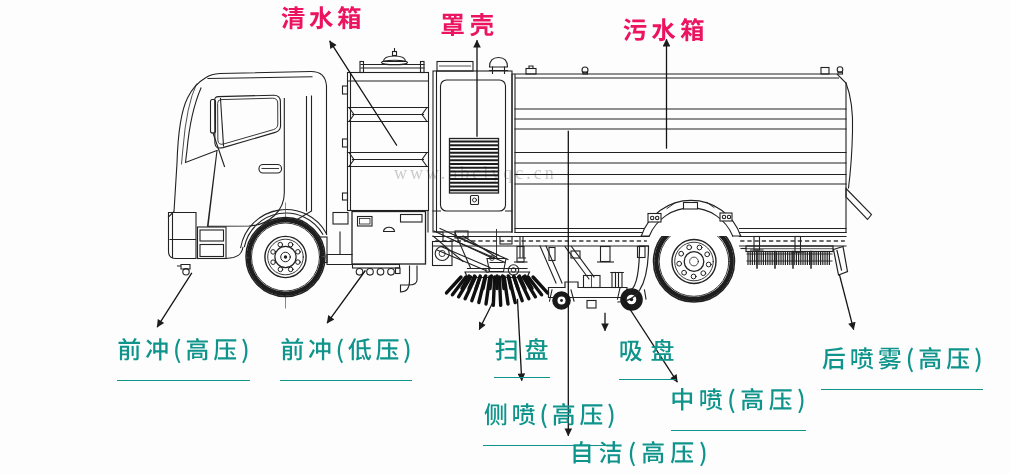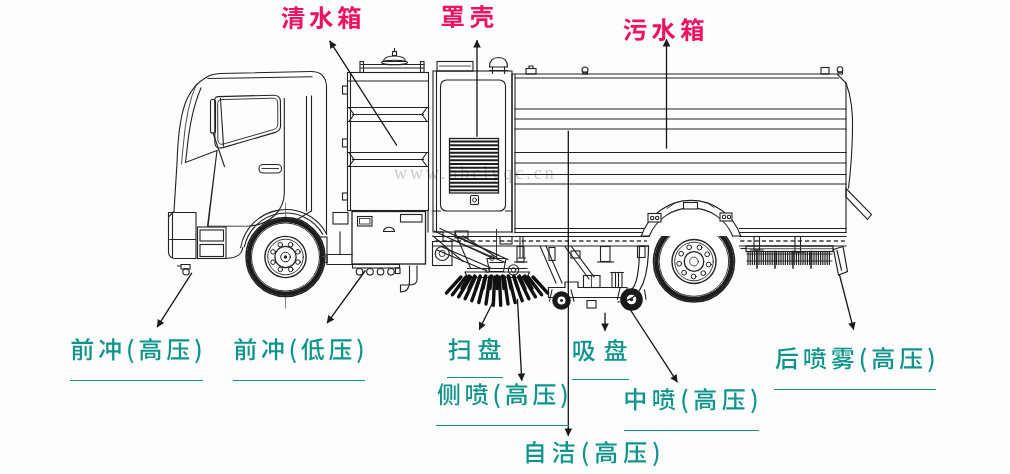--- a/index.html
+++ b/index.html
@@ -5,21 +5,21 @@
   html,body{margin:0;padding:0;background:#fff;}
   .stage{position:relative;width:1010px;height:474px;background:#fdfdfd;overflow:hidden;
          font-family:"Liberation Sans",sans-serif;}
   .watermark{position:absolute;left:394px;top:163px;font-family:"Liberation Serif",serif;
              font-size:18px;letter-spacing:3px;color:#cbcbcb;z-index:1;white-space:nowrap;}
   svg.drawing-layer{z-index:2;}
   .lbl{position:absolute;z-index:3;}
   .lbl .glyphs{display:block;}
   .lbl.top .glyphs path{fill:#ec1460;}
   .lbl.bottom .glyphs path{fill:#0f948c;}
-  .lbl.bottom{border-bottom:1.4px solid #0f948c;padding-bottom:16px;}
+  .lbl.bottom{border-bottom:1.4px solid #0f948c;padding-bottom:16px;margin-left:47px;}
   .lbl-text{position:absolute;left:0;top:0;color:transparent;font-size:30px;white-space:nowrap;
             letter-spacing:2px;line-height:1;}
 </style>
 </head>
 <body>
 
 <div class="stage">
   <div class="watermark">www.hbclyqc.cn</div>
   <svg class="drawing-layer" width="1010" height="474" viewBox="0 0 1010 474" style="position:absolute;left:0;top:0">
 <defs>
@@ -345,21 +345,21 @@
           <line x1="839.5" y1="275" x2="853.5" y2="329" marker-end="url(#ah)"></line>
         </g>
 </g>
 </svg>
   <div class="lbl top" style="left:280px;top:4.5px;width:83px">
       <svg class="glyphs" width="82" height="25" viewBox="0 0 82 25">
         <path transform="translate(0.88,22.00)" d="M10.9 -6.7H19.4V-4.7H10.9ZM7.9 -19.1H22.5V-17.0H7.9ZM8.6 -16.1H21.8V-14.1H8.6ZM7.0 -13.0H23.6V-10.9H7.0ZM10.9 -3.5H19.4V-1.5H10.9ZM8.8 -10.0H19.3V-7.8H11.5V2.2H8.8ZM18.8 -10.0H21.6V-0.6Q21.6 0.3 21.4 0.9Q21.2 1.5 20.5 1.8Q19.8 2.1 18.9 2.1Q18.0 2.2 16.7 2.2Q16.6 1.6 16.4 0.9Q16.2 0.2 15.9 -0.3Q16.6 -0.3 17.4 -0.3Q18.2 -0.3 18.4 -0.3Q18.6 -0.3 18.7 -0.4Q18.8 -0.4 18.8 -0.7ZM13.7 -20.8H16.6V-12.4H13.7ZM1.8 -18.3 3.5 -20.3Q4.2 -20.0 4.9 -19.6Q5.7 -19.1 6.4 -18.7Q7.0 -18.2 7.5 -17.8L5.7 -15.5Q5.3 -16.0 4.6 -16.4Q3.9 -16.9 3.2 -17.4Q2.4 -17.9 1.8 -18.3ZM0.6 -12.0 2.3 -14.1Q3.0 -13.7 3.8 -13.3Q4.6 -12.8 5.3 -12.4Q6.1 -11.9 6.6 -11.5L4.8 -9.1Q4.4 -9.6 3.7 -10.1Q2.9 -10.6 2.1 -11.1Q1.3 -11.6 0.6 -12.0ZM1.4 -0.0Q2.0 -1.0 2.6 -2.2Q3.2 -3.5 3.8 -5.0Q4.5 -6.4 5.0 -7.8L7.4 -6.1Q6.9 -4.8 6.4 -3.5Q5.8 -2.1 5.3 -0.8Q4.7 0.5 4.1 1.7ZM29.5 -14.8H36.2V-11.8H29.5ZM38.9 -20.8H42.0V-1.5Q42.0 -0.3 41.7 0.4Q41.4 1.2 40.7 1.6Q40.0 1.9 38.9 2.1Q37.8 2.2 36.3 2.2Q36.2 1.8 36.0 1.2Q35.9 0.6 35.6 -0.0Q35.4 -0.6 35.2 -1.1Q36.2 -1.0 37.1 -1.0Q38.0 -1.0 38.3 -1.0Q38.6 -1.0 38.7 -1.1Q38.9 -1.2 38.9 -1.6ZM35.1 -14.8H35.7L36.2 -14.9L38.2 -14.2Q37.7 -10.9 36.6 -8.1Q35.6 -5.4 34.1 -3.3Q32.7 -1.3 31.0 0.0Q30.8 -0.3 30.3 -0.8Q29.9 -1.2 29.4 -1.6Q29.0 -2.0 28.6 -2.2Q30.3 -3.4 31.6 -5.1Q32.9 -6.9 33.8 -9.2Q34.7 -11.5 35.1 -14.2ZM41.8 -15.4Q42.5 -13.3 43.5 -11.4Q44.5 -9.5 45.8 -7.9Q47.1 -6.3 48.7 -5.0Q50.3 -3.7 52.2 -2.8Q51.8 -2.5 51.4 -2.0Q51.0 -1.6 50.6 -1.0Q50.2 -0.5 50.0 -0.1Q48.0 -1.1 46.4 -2.6Q44.8 -4.2 43.5 -6.1Q42.2 -8.0 41.2 -10.2Q40.3 -12.4 39.5 -14.8ZM47.7 -16.5 50.4 -14.6Q49.4 -13.6 48.4 -12.6Q47.3 -11.6 46.2 -10.6Q45.2 -9.7 44.3 -9.0L42.2 -10.6Q43.1 -11.4 44.1 -12.4Q45.1 -13.4 46.1 -14.5Q47.0 -15.5 47.7 -16.5ZM68.3 -12.8H78.9V2.0H75.9V-10.2H71.2V2.1H68.3ZM57.6 -11.3H67.7V-8.7H57.6ZM69.7 -8.7H77.3V-6.6H69.7ZM69.7 -5.0H77.3V-2.8H69.7ZM69.7 -1.2H77.3V1.2H69.7ZM61.6 -13.7H64.4V2.2H61.6ZM63.9 -8.5Q64.3 -8.3 64.9 -7.8Q65.5 -7.3 66.1 -6.6Q66.8 -6.0 67.4 -5.5Q67.9 -5.0 68.2 -4.7L66.3 -2.5Q66.0 -3.0 65.5 -3.6Q65.0 -4.2 64.4 -4.9Q63.9 -5.6 63.3 -6.2Q62.8 -6.8 62.4 -7.3ZM60.4 -18.7H68.1V-16.2H60.4ZM70.3 -18.7H79.6V-16.2H70.3ZM60.5 -21.0 63.3 -20.3Q62.8 -18.9 62.2 -17.6Q61.5 -16.3 60.7 -15.1Q60.0 -13.9 59.2 -13.1Q58.9 -13.3 58.5 -13.6Q58.0 -13.9 57.6 -14.2Q57.1 -14.5 56.7 -14.7Q57.9 -15.8 58.9 -17.5Q59.9 -19.2 60.5 -21.0ZM70.4 -21.0 73.3 -20.3Q72.6 -18.2 71.5 -16.4Q70.4 -14.5 69.1 -13.3Q68.8 -13.5 68.4 -13.8Q67.9 -14.1 67.5 -14.4Q67.0 -14.7 66.6 -14.9Q67.9 -16.0 68.9 -17.6Q69.9 -19.3 70.4 -21.0ZM61.3 -16.8 63.6 -17.8Q64.2 -17.0 64.7 -16.1Q65.2 -15.1 65.5 -14.4L63.0 -13.2Q62.8 -13.9 62.3 -14.9Q61.8 -16.0 61.3 -16.8ZM71.9 -16.7 74.2 -17.6Q74.9 -16.9 75.6 -15.9Q76.2 -14.9 76.6 -14.2L74.0 -13.2Q73.8 -13.9 73.2 -14.9Q72.5 -15.9 71.9 -16.7ZM61.5 -9.8 63.6 -8.6Q63.1 -7.2 62.2 -5.6Q61.4 -4.1 60.4 -2.7Q59.4 -1.4 58.4 -0.4Q58.1 -0.9 57.6 -1.6Q57.1 -2.3 56.7 -2.7Q57.6 -3.5 58.5 -4.6Q59.5 -5.8 60.2 -7.2Q61.0 -8.5 61.5 -9.8Z"></path>
       </svg>
       <span class="lbl-text">清水箱</span>
     </div>
-    <div class="lbl top" style="left:440px;top:4px;width:56px">
+    <div class="lbl top" style="left:440px;top:12px;width:56px">
       <svg class="glyphs" width="55" height="25" viewBox="0 0 55 25">
         <path transform="translate(0.32,21.86)" d="M16.2 -17.9V-16.4H19.1V-17.9ZM10.8 -17.9V-16.4H13.6V-17.9ZM5.3 -17.9V-16.4H8.1V-17.9ZM2.5 -20.0H22.1V-14.3H2.5ZM6.3 -6.0V-5.0H18.0V-6.0ZM6.3 -8.7V-7.8H18.0V-8.7ZM3.5 -10.6H21.0V-3.1H3.5ZM11.7 -13.4H21.9V-11.5H11.7ZM1.2 -2.2H23.4V0.1H1.2ZM10.4 -15.0H13.4V-9.6H10.4ZM10.7 -4.6H13.7V2.2H10.7ZM30.7 -18.9H52.5V-16.3H30.7ZM32.8 -14.9H50.3V-12.4H32.8ZM30.9 -11.2H52.2V-6.0H49.3V-8.7H33.6V-6.0H30.9ZM40.0 -20.9H43.0V-14.4H40.0ZM36.1 -7.5H39.0V-4.6Q39.0 -3.5 38.7 -2.5Q38.4 -1.4 37.5 -0.5Q36.7 0.4 35.1 1.2Q33.6 1.9 31.2 2.4Q31.1 2.1 30.9 1.5Q30.6 1.0 30.3 0.6Q30.0 0.1 29.8 -0.2Q31.9 -0.6 33.2 -1.1Q34.4 -1.6 35.1 -2.1Q35.7 -2.7 35.9 -3.4Q36.1 -4.0 36.1 -4.7ZM36.6 -7.5H45.9V-4.9H36.6ZM44.2 -7.5H47.1V-1.5Q47.1 -0.9 47.2 -0.7Q47.4 -0.6 47.9 -0.6Q48.0 -0.6 48.2 -0.6Q48.5 -0.6 48.8 -0.6Q49.1 -0.6 49.4 -0.6Q49.7 -0.6 49.8 -0.6Q50.1 -0.6 50.3 -0.8Q50.4 -1.0 50.5 -1.5Q50.6 -2.0 50.6 -3.1Q50.9 -2.9 51.4 -2.7Q51.8 -2.5 52.3 -2.3Q52.8 -2.1 53.2 -2.0Q53.0 -0.5 52.7 0.4Q52.4 1.3 51.7 1.7Q51.1 2.0 50.1 2.0Q49.9 2.0 49.5 2.0Q49.1 2.0 48.7 2.0Q48.3 2.0 48.0 2.0Q47.6 2.0 47.4 2.0Q46.2 2.0 45.4 1.7Q44.7 1.4 44.5 0.7Q44.2 -0.1 44.2 -1.4Z"></path>
       </svg>
       <span class="lbl-text">罩壳</span>
     </div>
     <div class="lbl top" style="left:622px;top:17px;width:84px">
       <svg class="glyphs" width="83" height="25" viewBox="0 0 83 25">
         <path transform="translate(0.64,22.00)" d="M8.0 -14.0H23.7V-11.2H8.0ZM9.6 -19.6H22.1V-16.8H9.6ZM12.0 -8.2H20.1V-5.4H12.0ZM11.4 -12.3H14.4Q14.1 -11.1 13.9 -9.9Q13.6 -8.6 13.4 -7.5Q13.1 -6.3 12.8 -5.4H9.8Q10.1 -6.3 10.4 -7.5Q10.7 -8.7 10.9 -9.9Q11.2 -11.2 11.4 -12.3ZM19.2 -8.2H22.2Q22.2 -8.2 22.2 -7.9Q22.2 -7.7 22.2 -7.4Q22.2 -7.2 22.2 -7.0Q22.0 -4.7 21.8 -3.1Q21.6 -1.6 21.3 -0.7Q21.0 0.2 20.6 0.6Q20.0 1.2 19.3 1.4Q18.6 1.6 17.7 1.6Q16.9 1.7 15.6 1.7Q14.3 1.7 12.9 1.6Q12.8 1.0 12.5 0.2Q12.2 -0.6 11.7 -1.2Q12.7 -1.1 13.7 -1.1Q14.7 -1.0 15.5 -1.0Q16.3 -1.0 16.7 -1.0Q17.2 -1.0 17.5 -1.0Q17.8 -1.1 18.0 -1.2Q18.3 -1.5 18.6 -2.2Q18.8 -3.0 18.9 -4.4Q19.1 -5.8 19.2 -7.8ZM2.0 -18.4 3.6 -20.5Q4.3 -20.2 5.2 -19.7Q6.1 -19.3 6.9 -18.8Q7.7 -18.4 8.2 -18.0L6.5 -15.6Q6.0 -16.0 5.2 -16.5Q4.4 -17.0 3.6 -17.5Q2.7 -18.0 2.0 -18.4ZM0.9 -11.6 2.4 -13.8Q3.1 -13.5 4.0 -13.0Q4.9 -12.6 5.7 -12.2Q6.6 -11.7 7.1 -11.4L5.4 -8.9Q5.0 -9.3 4.2 -9.8Q3.3 -10.2 2.5 -10.7Q1.6 -11.2 0.9 -11.6ZM1.7 -0.1Q2.4 -1.0 3.2 -2.3Q4.0 -3.5 4.8 -5.0Q5.7 -6.4 6.4 -7.8L8.5 -5.9Q7.9 -4.6 7.2 -3.2Q6.4 -1.9 5.7 -0.6Q5.0 0.7 4.2 1.9ZM30.1 -14.8H36.8V-11.8H30.1ZM39.5 -20.8H42.6V-1.5Q42.6 -0.3 42.3 0.4Q42.1 1.2 41.3 1.6Q40.6 1.9 39.5 2.1Q38.4 2.2 36.9 2.2Q36.8 1.8 36.7 1.2Q36.5 0.6 36.3 -0.0Q36.0 -0.6 35.8 -1.1Q36.8 -1.0 37.7 -1.0Q38.6 -1.0 38.9 -1.0Q39.2 -1.0 39.4 -1.1Q39.5 -1.2 39.5 -1.6ZM35.7 -14.8H36.3L36.9 -14.9L38.8 -14.2Q38.3 -10.9 37.2 -8.1Q36.2 -5.4 34.8 -3.3Q33.3 -1.3 31.6 0.0Q31.4 -0.3 31.0 -0.8Q30.5 -1.2 30.1 -1.6Q29.6 -2.0 29.2 -2.2Q30.9 -3.4 32.2 -5.1Q33.5 -6.9 34.4 -9.2Q35.3 -11.5 35.7 -14.2ZM42.4 -15.4Q43.1 -13.3 44.1 -11.4Q45.1 -9.5 46.4 -7.9Q47.7 -6.3 49.3 -5.0Q50.9 -3.7 52.8 -2.8Q52.5 -2.5 52.0 -2.0Q51.6 -1.6 51.2 -1.0Q50.8 -0.5 50.6 -0.1Q48.6 -1.1 47.0 -2.6Q45.4 -4.2 44.1 -6.1Q42.9 -8.0 41.9 -10.2Q40.9 -12.4 40.1 -14.8ZM48.3 -16.5 51.0 -14.6Q50.1 -13.6 49.0 -12.6Q47.9 -11.6 46.9 -10.6Q45.8 -9.7 44.9 -9.0L42.8 -10.6Q43.7 -11.4 44.7 -12.4Q45.7 -13.4 46.7 -14.5Q47.6 -15.5 48.3 -16.5ZM69.6 -12.8H80.1V2.0H77.1V-10.2H72.4V2.1H69.6ZM58.8 -11.3H69.0V-8.7H58.8ZM71.0 -8.7H78.6V-6.6H71.0ZM71.0 -5.0H78.6V-2.8H71.0ZM71.0 -1.2H78.6V1.2H71.0ZM62.8 -13.7H65.6V2.2H62.8ZM65.2 -8.5Q65.5 -8.3 66.1 -7.8Q66.7 -7.3 67.4 -6.6Q68.1 -6.0 68.6 -5.5Q69.2 -5.0 69.4 -4.7L67.6 -2.5Q67.2 -3.0 66.7 -3.6Q66.2 -4.2 65.7 -4.9Q65.1 -5.6 64.6 -6.2Q64.0 -6.8 63.6 -7.3ZM61.6 -18.7H69.3V-16.2H61.6ZM71.6 -18.7H80.9V-16.2H71.6ZM61.7 -21.0 64.6 -20.3Q64.1 -18.9 63.4 -17.6Q62.7 -16.3 62.0 -15.1Q61.2 -13.9 60.5 -13.1Q60.2 -13.3 59.7 -13.6Q59.3 -13.9 58.8 -14.2Q58.3 -14.5 58.0 -14.7Q59.2 -15.8 60.2 -17.5Q61.2 -19.2 61.7 -21.0ZM71.7 -21.0 74.5 -20.3Q73.8 -18.2 72.7 -16.4Q71.6 -14.5 70.4 -13.3Q70.1 -13.5 69.6 -13.8Q69.2 -14.1 68.7 -14.4Q68.2 -14.7 67.9 -14.9Q69.1 -16.0 70.1 -17.6Q71.1 -19.3 71.7 -21.0ZM62.5 -16.8 64.9 -17.8Q65.4 -17.0 65.9 -16.1Q66.5 -15.1 66.7 -14.4L64.2 -13.2Q64.0 -13.9 63.5 -14.9Q63.0 -16.0 62.5 -16.8ZM73.1 -16.7 75.5 -17.6Q76.1 -16.9 76.8 -15.9Q77.5 -14.9 77.8 -14.2L75.3 -13.2Q75.0 -13.9 74.4 -14.9Q73.8 -15.9 73.1 -16.7ZM62.7 -9.8 64.9 -8.6Q64.3 -7.2 63.5 -5.6Q62.6 -4.1 61.7 -2.7Q60.7 -1.4 59.7 -0.4Q59.4 -0.9 58.9 -1.6Q58.4 -2.3 57.9 -2.7Q58.8 -3.5 59.8 -4.6Q60.7 -5.8 61.5 -7.2Q62.3 -8.5 62.7 -9.8Z"></path>
       </svg>
       <span class="lbl-text">污水箱</span>
@@ -387,21 +387,21 @@
         <path transform="translate(-0.24,21.49)" d="M11.4 -17.9 13.6 -17.8Q13.4 -14.4 13.1 -11.5Q12.8 -8.6 12.2 -6.1Q11.6 -3.6 10.6 -1.6Q9.7 0.4 8.2 2.1Q8.0 1.9 7.6 1.6Q7.3 1.4 6.9 1.1Q6.5 0.9 6.3 0.7Q7.8 -0.7 8.7 -2.6Q9.7 -4.5 10.2 -6.8Q10.8 -9.2 11.1 -12.0Q11.3 -14.7 11.4 -17.9ZM8.8 -18.7H18.2V-16.7H8.8ZM17.1 -12.4H20.6V-10.4H16.4ZM20.1 -12.4H20.6L20.9 -12.4L22.3 -11.9Q21.6 -8.4 20.2 -5.6Q18.8 -2.9 17.0 -1.0Q15.1 0.9 12.9 2.0Q12.7 1.8 12.4 1.4Q12.2 1.1 11.9 0.8Q11.6 0.5 11.3 0.3Q13.5 -0.7 15.2 -2.4Q17.0 -4.1 18.3 -6.5Q19.5 -8.9 20.1 -11.9ZM13.0 -12.0Q13.8 -9.2 15.3 -6.9Q16.7 -4.5 18.7 -2.7Q20.7 -0.9 23.3 0.1Q23.1 0.3 22.8 0.6Q22.5 1.0 22.2 1.3Q22.0 1.7 21.8 2.0Q19.1 0.8 17.1 -1.1Q15.0 -3.1 13.5 -5.7Q12.0 -8.3 11.0 -11.4ZM17.8 -18.7H20.0Q19.7 -17.4 19.3 -15.8Q18.9 -14.3 18.5 -12.9Q18.1 -11.4 17.8 -10.4H15.6Q16.0 -11.5 16.4 -12.9Q16.8 -14.4 17.1 -15.9Q17.5 -17.4 17.8 -18.7ZM2.9 -18.1H8.1V-4.3H2.9V-6.4H6.1V-16.0H2.9ZM1.7 -18.1H3.7V-2.1H1.7ZM37.7 -18.5H50.4V-16.7H37.7ZM32.9 -13.3H54.7V-11.4H32.9ZM36.6 -18.5H38.9V-14.2Q38.9 -12.9 38.6 -11.4Q38.3 -10.0 37.5 -8.6Q36.7 -7.2 35.1 -6.2Q34.9 -6.4 34.6 -6.7Q34.3 -7.0 34.0 -7.3Q33.7 -7.6 33.4 -7.8Q34.9 -8.7 35.5 -9.8Q36.2 -10.9 36.4 -12.1Q36.6 -13.2 36.6 -14.3ZM49.3 -18.5H51.5V-9.1Q51.5 -8.3 51.3 -7.9Q51.1 -7.4 50.6 -7.2Q50.0 -7.0 49.1 -6.9Q48.3 -6.9 47.0 -6.9Q47.0 -7.3 46.8 -7.8Q46.6 -8.4 46.3 -8.8Q47.1 -8.7 47.9 -8.7Q48.6 -8.7 48.8 -8.7Q49.3 -8.8 49.3 -9.1ZM42.7 -20.5 45.1 -20.0Q44.8 -19.3 44.5 -18.6Q44.1 -18.0 43.9 -17.5L41.7 -17.9Q41.9 -18.5 42.2 -19.2Q42.5 -19.9 42.7 -20.5ZM41.2 -15.2 42.3 -16.5Q42.9 -16.3 43.7 -15.9Q44.4 -15.5 45.0 -15.1Q45.7 -14.7 46.1 -14.4L44.9 -13.0Q44.5 -13.3 43.9 -13.7Q43.3 -14.1 42.6 -14.5Q41.9 -14.9 41.2 -15.2ZM40.9 -9.9 42.1 -11.2Q42.7 -10.9 43.5 -10.5Q44.2 -10.2 44.9 -9.7Q45.6 -9.3 46.0 -9.0L44.9 -7.5Q44.5 -7.9 43.8 -8.3Q43.1 -8.8 42.4 -9.2Q41.6 -9.6 40.9 -9.9ZM32.8 -0.6H54.7V1.3H32.8ZM35.4 -6.3H52.1V0.4H49.9V-4.5H47.2V0.4H45.1V-4.5H42.4V0.4H40.3V-4.5H37.6V0.4H35.4Z"></path>
       </svg>
       <span class="lbl-text">吸盘</span>
     </div>
     <div class="lbl bottom" style="left:774px;top:346px;width:162px">
       <svg class="glyphs" width="161" height="27" viewBox="0 0 161 27">
         <path transform="translate(0.85,21.38)" d="M4.6 -13.6H23.0V-11.5H4.6ZM8.6 -1.3H19.8V0.9H8.6ZM19.6 -20.1 21.4 -18.3Q19.7 -17.8 17.6 -17.5Q15.5 -17.2 13.2 -16.9Q10.9 -16.6 8.6 -16.5Q6.3 -16.3 4.1 -16.2Q4.0 -16.6 3.8 -17.2Q3.7 -17.8 3.5 -18.2Q5.6 -18.3 7.9 -18.5Q10.1 -18.6 12.3 -18.9Q14.4 -19.2 16.3 -19.5Q18.2 -19.8 19.6 -20.1ZM7.5 -8.4H21.3V2.0H18.9V-6.3H9.8V2.0H7.5ZM3.5 -18.2H5.8V-11.8Q5.8 -10.2 5.7 -8.4Q5.6 -6.6 5.3 -4.8Q4.9 -2.9 4.3 -1.1Q3.6 0.6 2.5 2.1Q2.4 1.8 2.0 1.5Q1.7 1.2 1.3 0.9Q0.9 0.7 0.7 0.5Q1.6 -0.8 2.2 -2.4Q2.8 -3.9 3.0 -5.6Q3.3 -7.2 3.4 -8.8Q3.5 -10.4 3.5 -11.8ZM42.3 -20.1H44.5V-14.8H42.3ZM37.1 -18.2H49.9V-16.4H37.1ZM38.8 -15.4H40.8V-10.8H38.8ZM36.1 -14.0H50.9V-12.1H36.1ZM46.1 -15.4H48.2V-10.8H46.1ZM37.7 -10.3H49.3V-2.2H47.2V-8.4H39.7V-2.1H37.7ZM42.4 -6.9H44.5V-4.2Q44.5 -3.4 44.2 -2.5Q43.9 -1.7 43.0 -0.9Q42.1 -0.1 40.5 0.6Q38.9 1.3 36.3 1.9Q36.1 1.5 35.8 1.1Q35.4 0.6 35.1 0.3Q37.5 -0.1 38.9 -0.7Q40.4 -1.2 41.2 -1.8Q41.9 -2.4 42.1 -3.1Q42.4 -3.7 42.4 -4.3ZM45.4 -2.4Q45.7 -2.3 46.4 -2.0Q47.0 -1.7 47.7 -1.4Q48.5 -1.1 49.2 -0.8Q50.0 -0.4 50.5 -0.2Q51.1 0.1 51.4 0.3L50.4 2.0Q49.9 1.7 49.1 1.3Q48.3 0.8 47.4 0.3Q46.5 -0.1 45.7 -0.5Q44.8 -1.0 44.3 -1.2ZM30.7 -18.1H35.3V-4.3H30.7V-6.4H33.5V-16.0H30.7ZM29.6 -18.1H31.4V-2.1H29.6ZM59.1 -3.3H74.3V-1.6H59.1ZM73.9 -3.3H76.0Q76.0 -3.3 76.0 -3.0Q76.0 -2.7 75.9 -2.4Q75.7 -0.8 75.5 0.0Q75.3 0.9 74.9 1.3Q74.5 1.6 74.2 1.7Q73.8 1.8 73.3 1.9Q72.8 1.9 72.0 1.9Q71.2 1.9 70.2 1.8Q70.2 1.4 70.1 0.9Q69.9 0.4 69.7 0.1Q70.5 0.2 71.3 0.2Q72.1 0.2 72.4 0.2Q72.7 0.2 72.9 0.2Q73.1 0.1 73.2 0.0Q73.4 -0.2 73.6 -0.9Q73.8 -1.6 73.9 -3.0ZM62.7 -10.3H75.2V-8.8H62.7ZM74.8 -10.3H75.2L75.5 -10.3L76.6 -9.6Q75.2 -8.2 73.0 -7.2Q70.9 -6.2 68.3 -5.6Q65.6 -4.9 62.8 -4.5Q60.1 -4.1 57.4 -4.0Q57.3 -4.3 57.1 -4.8Q56.9 -5.4 56.7 -5.7Q59.3 -5.8 62.0 -6.1Q64.7 -6.4 67.2 -6.9Q69.7 -7.4 71.7 -8.2Q73.7 -9.0 74.8 -10.0ZM62.7 -9.0Q63.8 -8.2 65.6 -7.6Q67.3 -7.1 69.5 -6.8Q71.7 -6.5 74.2 -6.3Q76.7 -6.2 79.2 -6.2Q79.0 -5.8 78.7 -5.3Q78.4 -4.8 78.2 -4.4Q75.6 -4.5 73.1 -4.7Q70.6 -4.9 68.4 -5.4Q66.1 -5.8 64.3 -6.5Q62.5 -7.2 61.2 -8.3ZM63.5 -11.3 65.5 -10.9Q64.4 -9.6 62.8 -8.6Q61.2 -7.6 59.0 -6.7Q58.8 -7.1 58.4 -7.5Q58.1 -8.0 57.8 -8.2Q59.8 -8.8 61.3 -9.6Q62.7 -10.5 63.5 -11.3ZM66.4 -4.6 68.7 -4.6Q68.4 -2.9 67.6 -1.8Q66.8 -0.6 65.5 0.2Q64.3 0.9 62.7 1.4Q61.2 1.8 59.4 2.1Q59.3 1.9 59.0 1.6Q58.7 1.3 58.4 1.0Q58.1 0.7 57.9 0.5Q60.3 0.3 62.1 -0.2Q64.0 -0.7 65.1 -1.8Q66.2 -2.8 66.4 -4.6ZM58.9 -19.6H77.0V-18.1H58.9ZM60.6 -15.0H65.6V-13.8H60.6ZM70.0 -14.9H75.2V-13.8H70.0ZM66.7 -18.9H69.0V-11.0H66.7ZM57.6 -17.1H78.2V-12.5H76.1V-15.8H59.6V-12.5H57.6ZM60.6 -12.9H65.6V-11.7H60.6ZM70.0 -12.9H75.1V-11.6H70.0ZM89.5 4.8Q87.9 2.0 86.9 -1.0Q86.0 -3.9 86.0 -7.5Q86.0 -11.1 86.9 -14.1Q87.9 -17.1 89.5 -19.8L91.3 -19.0Q89.7 -16.4 89.0 -13.5Q88.3 -10.5 88.3 -7.5Q88.3 -4.5 89.0 -1.5Q89.7 1.4 91.3 4.0ZM97.7 -17.9H118.9V-15.9H97.7ZM103.4 -13.2V-11.4H113.4V-13.2ZM101.2 -14.8H115.7V-9.8H101.2ZM98.5 -8.6H117.5V-6.7H100.7V2.0H98.5ZM115.9 -8.6H118.2V-0.2Q118.2 0.6 118.0 1.0Q117.8 1.3 117.2 1.6Q116.6 1.8 115.8 1.8Q114.9 1.8 113.7 1.8Q113.6 1.4 113.4 1.0Q113.2 0.5 113.0 0.2Q113.5 0.2 114.0 0.2Q114.6 0.2 115.0 0.2Q115.4 0.2 115.5 0.2Q115.9 0.2 115.9 -0.2ZM106.7 -19.8 109.0 -20.4Q109.3 -19.6 109.6 -18.7Q110.0 -17.8 110.1 -17.2L107.7 -16.5Q107.6 -17.2 107.3 -18.1Q107.0 -19.0 106.7 -19.8ZM104.2 -5.6H113.4V-0.4H104.2V-2.0H111.3V-3.9H104.2ZM103.0 -5.6H105.2V0.7H103.0ZM128.2 -19.1H147.3V-16.9H128.2ZM126.9 -19.1H129.1V-11.3Q129.1 -9.9 129.0 -8.1Q128.9 -6.4 128.7 -4.6Q128.5 -2.8 128.0 -1.1Q127.6 0.7 126.8 2.1Q126.6 1.9 126.3 1.6Q125.9 1.4 125.6 1.1Q125.2 0.9 124.9 0.8Q125.6 -0.5 126.0 -2.1Q126.5 -3.6 126.6 -5.2Q126.8 -6.8 126.9 -8.4Q126.9 -10.0 126.9 -11.3ZM129.0 -1.1H147.2V1.1H129.0ZM130.5 -11.0H146.1V-8.9H130.5ZM136.8 -15.8H139.2V0.2H136.8ZM140.6 -6.4 142.3 -7.5Q143.3 -6.7 144.3 -5.7Q145.2 -4.7 145.8 -3.9L144.1 -2.6Q143.7 -3.2 143.2 -3.8Q142.6 -4.5 142.0 -5.2Q141.3 -5.9 140.6 -6.4ZM155.1 4.8 153.4 4.0Q154.9 1.4 155.6 -1.5Q156.4 -4.5 156.4 -7.5Q156.4 -10.5 155.6 -13.5Q154.9 -16.4 153.4 -19.0L155.1 -19.8Q156.8 -17.1 157.7 -14.1Q158.7 -11.1 158.7 -7.5Q158.7 -3.9 157.7 -1.0Q156.8 2.0 155.1 4.8Z"></path>
       </svg>
       <span class="lbl-text">后喷雾(高压)</span>
     </div>
-    <div class="lbl bottom" style="left:436px;top:382px;width:133px">
+    <div class="lbl bottom" style="left:436px;top:402px;width:133px">
       <svg class="glyphs" width="132" height="27" viewBox="0 0 132 27">
         <path transform="translate(0.93,21.38)" d="M4.4 -20.2 6.3 -19.8Q5.8 -17.7 5.1 -15.7Q4.4 -13.6 3.5 -11.8Q2.7 -9.9 1.7 -8.5Q1.6 -8.7 1.4 -9.1Q1.2 -9.5 1.0 -10.0Q0.8 -10.4 0.6 -10.7Q1.4 -11.9 2.1 -13.4Q2.8 -15.0 3.4 -16.7Q4.0 -18.5 4.4 -20.2ZM3.1 -14.1 4.9 -15.9 5.0 -15.8V1.9H3.1ZM11.4 -2.2 12.7 -3.1Q13.3 -2.5 13.9 -1.8Q14.5 -1.1 15.1 -0.4Q15.6 0.3 15.9 0.8L14.5 1.8Q14.2 1.3 13.7 0.6Q13.1 -0.1 12.6 -0.9Q12.0 -1.6 11.4 -2.2ZM6.8 -18.8H15.3V-3.6H13.4V-17.1H8.6V-3.5H6.8ZM20.4 -20.0H22.3V-0.4Q22.3 0.4 22.1 0.9Q21.9 1.3 21.4 1.6Q20.9 1.8 20.1 1.9Q19.4 1.9 18.2 1.9Q18.1 1.6 17.9 1.0Q17.8 0.4 17.6 0.0Q18.4 0.0 19.1 0.0Q19.7 0.0 19.9 0.0Q20.2 0.0 20.3 -0.1Q20.4 -0.2 20.4 -0.4ZM16.9 -18.0H18.7V-3.4H16.9ZM10.2 -15.7H11.9V-7.2Q11.9 -6.0 11.7 -4.7Q11.5 -3.4 11.1 -2.2Q10.6 -1.0 9.7 0.1Q8.8 1.2 7.3 2.0Q7.2 1.9 7.0 1.6Q6.8 1.3 6.5 1.1Q6.3 0.9 6.1 0.7Q7.5 -0.0 8.3 -1.0Q9.1 -1.9 9.5 -2.9Q9.9 -4.0 10.0 -5.1Q10.2 -6.1 10.2 -7.2ZM42.1 -20.1H44.3V-14.8H42.1ZM36.8 -18.2H49.7V-16.4H36.8ZM38.5 -15.4H40.6V-10.8H38.5ZM35.9 -14.0H50.6V-12.1H35.9ZM45.9 -15.4H48.0V-10.8H45.9ZM37.5 -10.3H49.1V-2.2H47.0V-8.4H39.5V-2.1H37.5ZM42.2 -6.9H44.3V-4.2Q44.3 -3.4 43.9 -2.5Q43.6 -1.7 42.8 -0.9Q41.9 -0.1 40.3 0.6Q38.7 1.3 36.1 1.9Q35.9 1.5 35.5 1.1Q35.2 0.6 34.8 0.3Q37.3 -0.1 38.7 -0.7Q40.2 -1.2 40.9 -1.8Q41.7 -2.4 41.9 -3.1Q42.2 -3.7 42.2 -4.3ZM45.1 -2.4Q45.5 -2.3 46.1 -2.0Q46.8 -1.7 47.5 -1.4Q48.3 -1.1 49.0 -0.8Q49.7 -0.4 50.3 -0.2Q50.9 0.1 51.2 0.3L50.2 2.0Q49.7 1.7 48.9 1.3Q48.1 0.8 47.2 0.3Q46.3 -0.1 45.4 -0.5Q44.6 -1.0 44.1 -1.2ZM30.4 -18.1H35.1V-4.3H30.4V-6.4H33.3V-16.0H30.4ZM29.3 -18.1H31.1V-2.1H29.3ZM61.1 4.8Q59.5 2.0 58.5 -1.0Q57.6 -3.9 57.6 -7.5Q57.6 -11.1 58.5 -14.1Q59.5 -17.1 61.1 -19.8L62.9 -19.0Q61.3 -16.4 60.6 -13.5Q59.9 -10.5 59.9 -7.5Q59.9 -4.5 60.6 -1.5Q61.3 1.4 62.9 4.0ZM69.1 -17.9H90.3V-15.9H69.1ZM74.8 -13.2V-11.4H84.7V-13.2ZM72.5 -14.8H87.1V-9.8H72.5ZM69.9 -8.6H88.9V-6.7H72.1V2.0H69.9ZM87.3 -8.6H89.6V-0.2Q89.6 0.6 89.4 1.0Q89.1 1.3 88.6 1.6Q88.0 1.8 87.1 1.8Q86.3 1.8 85.1 1.8Q85.0 1.4 84.8 1.0Q84.6 0.5 84.4 0.2Q84.9 0.2 85.4 0.2Q85.9 0.2 86.3 0.2Q86.7 0.2 86.9 0.2Q87.3 0.2 87.3 -0.2ZM78.1 -19.8 80.3 -20.4Q80.7 -19.6 81.0 -18.7Q81.3 -17.8 81.5 -17.2L79.1 -16.5Q78.9 -17.2 78.6 -18.1Q78.3 -19.0 78.1 -19.8ZM75.6 -5.6H84.7V-0.4H75.6V-2.0H82.7V-3.9H75.6ZM74.4 -5.6H76.5V0.7H74.4ZM99.4 -19.1H118.5V-16.9H99.4ZM98.1 -19.1H100.3V-11.3Q100.3 -9.9 100.2 -8.1Q100.1 -6.4 99.9 -4.6Q99.6 -2.8 99.2 -1.1Q98.7 0.7 98.0 2.1Q97.8 1.9 97.4 1.6Q97.1 1.4 96.7 1.1Q96.4 0.9 96.1 0.8Q96.8 -0.5 97.2 -2.1Q97.6 -3.6 97.8 -5.2Q98.0 -6.8 98.0 -8.4Q98.1 -10.0 98.1 -11.3ZM100.1 -1.1H118.3V1.1H100.1ZM101.7 -11.0H117.3V-8.9H101.7ZM108.0 -15.8H110.3V0.2H108.0ZM111.8 -6.4 113.4 -7.5Q114.4 -6.7 115.4 -5.7Q116.4 -4.7 116.9 -3.9L115.2 -2.6Q114.9 -3.2 114.3 -3.8Q113.8 -4.5 113.1 -5.2Q112.4 -5.9 111.8 -6.4ZM126.0 4.8 124.3 4.0Q125.8 1.4 126.6 -1.5Q127.3 -4.5 127.3 -7.5Q127.3 -10.5 126.6 -13.5Q125.8 -16.4 124.3 -19.0L126.0 -19.8Q127.7 -17.1 128.6 -14.1Q129.6 -11.1 129.6 -7.5Q129.6 -3.9 128.6 -1.0Q127.7 2.0 126.0 4.8Z"></path>
       </svg>
       <span class="lbl-text">侧喷(高压)</span>
     </div>
     <div class="lbl bottom" style="left:624px;top:387px;width:135px">
       <svg class="glyphs" width="134" height="27" viewBox="0 0 134 27">
         <path transform="translate(-0.72,21.38)" d="M2.2 -16.0H21.8V-4.4H19.4V-13.8H4.5V-4.3H2.2ZM3.4 -7.9H20.8V-5.7H3.4ZM10.7 -20.3H13.1V2.0H10.7ZM42.8 -20.1H45.0V-14.8H42.8ZM37.6 -18.2H50.4V-16.4H37.6ZM39.3 -15.4H41.3V-10.8H39.3ZM36.6 -14.0H51.4V-12.1H36.6ZM46.6 -15.4H48.7V-10.8H46.6ZM38.2 -10.3H49.8V-2.2H47.7V-8.4H40.2V-2.1H38.2ZM42.9 -6.9H45.0V-4.2Q45.0 -3.4 44.7 -2.5Q44.4 -1.7 43.5 -0.9Q42.6 -0.1 41.0 0.6Q39.4 1.3 36.8 1.9Q36.6 1.5 36.3 1.1Q35.9 0.6 35.6 0.3Q38.0 -0.1 39.5 -0.7Q40.9 -1.2 41.7 -1.8Q42.4 -2.4 42.6 -3.1Q42.9 -3.7 42.9 -4.3ZM45.9 -2.4Q46.2 -2.3 46.9 -2.0Q47.5 -1.7 48.3 -1.4Q49.0 -1.1 49.7 -0.8Q50.5 -0.4 51.0 -0.2Q51.6 0.1 51.9 0.3L50.9 2.0Q50.4 1.7 49.6 1.3Q48.8 0.8 47.9 0.3Q47.0 -0.1 46.2 -0.5Q45.3 -1.0 44.8 -1.2ZM31.2 -18.1H35.8V-4.3H31.2V-6.4H34.0V-16.0H31.2ZM30.1 -18.1H31.9V-2.1H30.1ZM62.6 4.8Q60.9 2.0 60.0 -1.0Q59.0 -3.9 59.0 -7.5Q59.0 -11.1 60.0 -14.1Q60.9 -17.1 62.6 -19.8L64.3 -19.0Q62.8 -16.4 62.1 -13.5Q61.3 -10.5 61.3 -7.5Q61.3 -4.5 62.1 -1.5Q62.8 1.4 64.3 4.0ZM71.3 -17.9H92.5V-15.9H71.3ZM77.0 -13.2V-11.4H86.9V-13.2ZM74.7 -14.8H89.3V-9.8H74.7ZM72.1 -8.6H91.1V-6.7H74.3V2.0H72.1ZM89.5 -8.6H91.8V-0.2Q91.8 0.6 91.6 1.0Q91.3 1.3 90.8 1.6Q90.2 1.8 89.3 1.8Q88.5 1.8 87.3 1.8Q87.2 1.4 87.0 1.0Q86.8 0.5 86.6 0.2Q87.1 0.2 87.6 0.2Q88.1 0.2 88.5 0.2Q88.9 0.2 89.1 0.2Q89.5 0.2 89.5 -0.2ZM80.2 -19.8 82.5 -20.4Q82.8 -19.6 83.2 -18.7Q83.5 -17.8 83.7 -17.2L81.3 -16.5Q81.1 -17.2 80.8 -18.1Q80.5 -19.0 80.2 -19.8ZM77.8 -5.6H86.9V-0.4H77.8V-2.0H84.9V-3.9H77.8ZM76.6 -5.6H78.7V0.7H76.6ZM102.3 -19.1H121.4V-16.9H102.3ZM101.0 -19.1H103.2V-11.3Q103.2 -9.9 103.1 -8.1Q103.0 -6.4 102.8 -4.6Q102.5 -2.8 102.1 -1.1Q101.6 0.7 100.9 2.1Q100.7 1.9 100.3 1.6Q100.0 1.4 99.6 1.1Q99.3 0.9 99.0 0.8Q99.7 -0.5 100.1 -2.1Q100.5 -3.6 100.7 -5.2Q100.9 -6.8 101.0 -8.4Q101.0 -10.0 101.0 -11.3ZM103.0 -1.1H121.2V1.1H103.0ZM104.6 -11.0H120.2V-8.9H104.6ZM110.9 -15.8H113.2V0.2H110.9ZM114.7 -6.4 116.3 -7.5Q117.4 -6.7 118.3 -5.7Q119.3 -4.7 119.8 -3.9L118.1 -2.6Q117.8 -3.2 117.2 -3.8Q116.7 -4.5 116.0 -5.2Q115.4 -5.9 114.7 -6.4ZM129.7 4.8 127.9 4.0Q129.5 1.4 130.2 -1.5Q131.0 -4.5 131.0 -7.5Q131.0 -10.5 130.2 -13.5Q129.5 -16.4 127.9 -19.0L129.7 -19.8Q131.3 -17.1 132.3 -14.1Q133.2 -11.1 133.2 -7.5Q133.2 -3.9 132.3 -1.0Q131.3 2.0 129.7 4.8Z"></path>
       </svg>
     </div>

